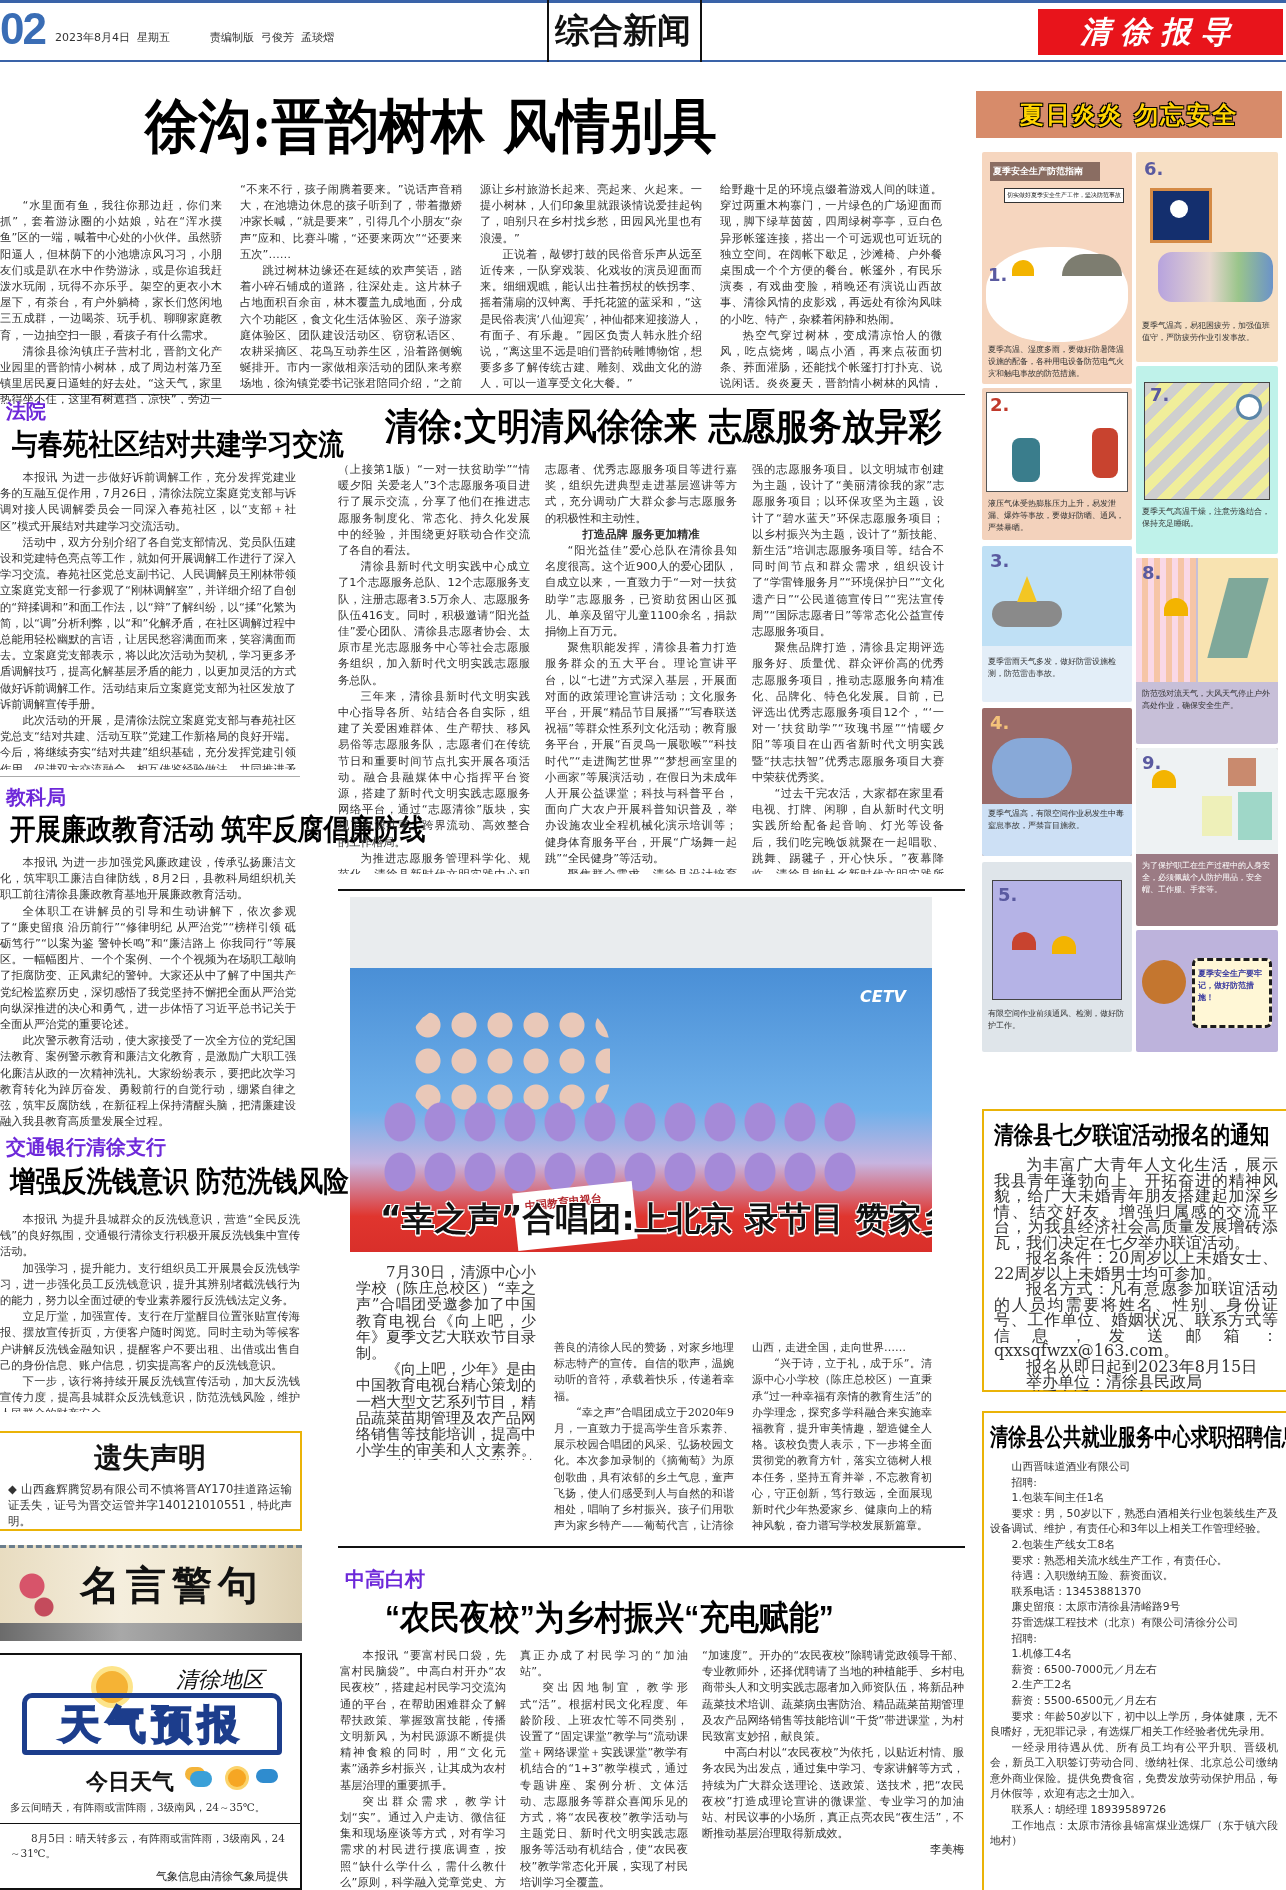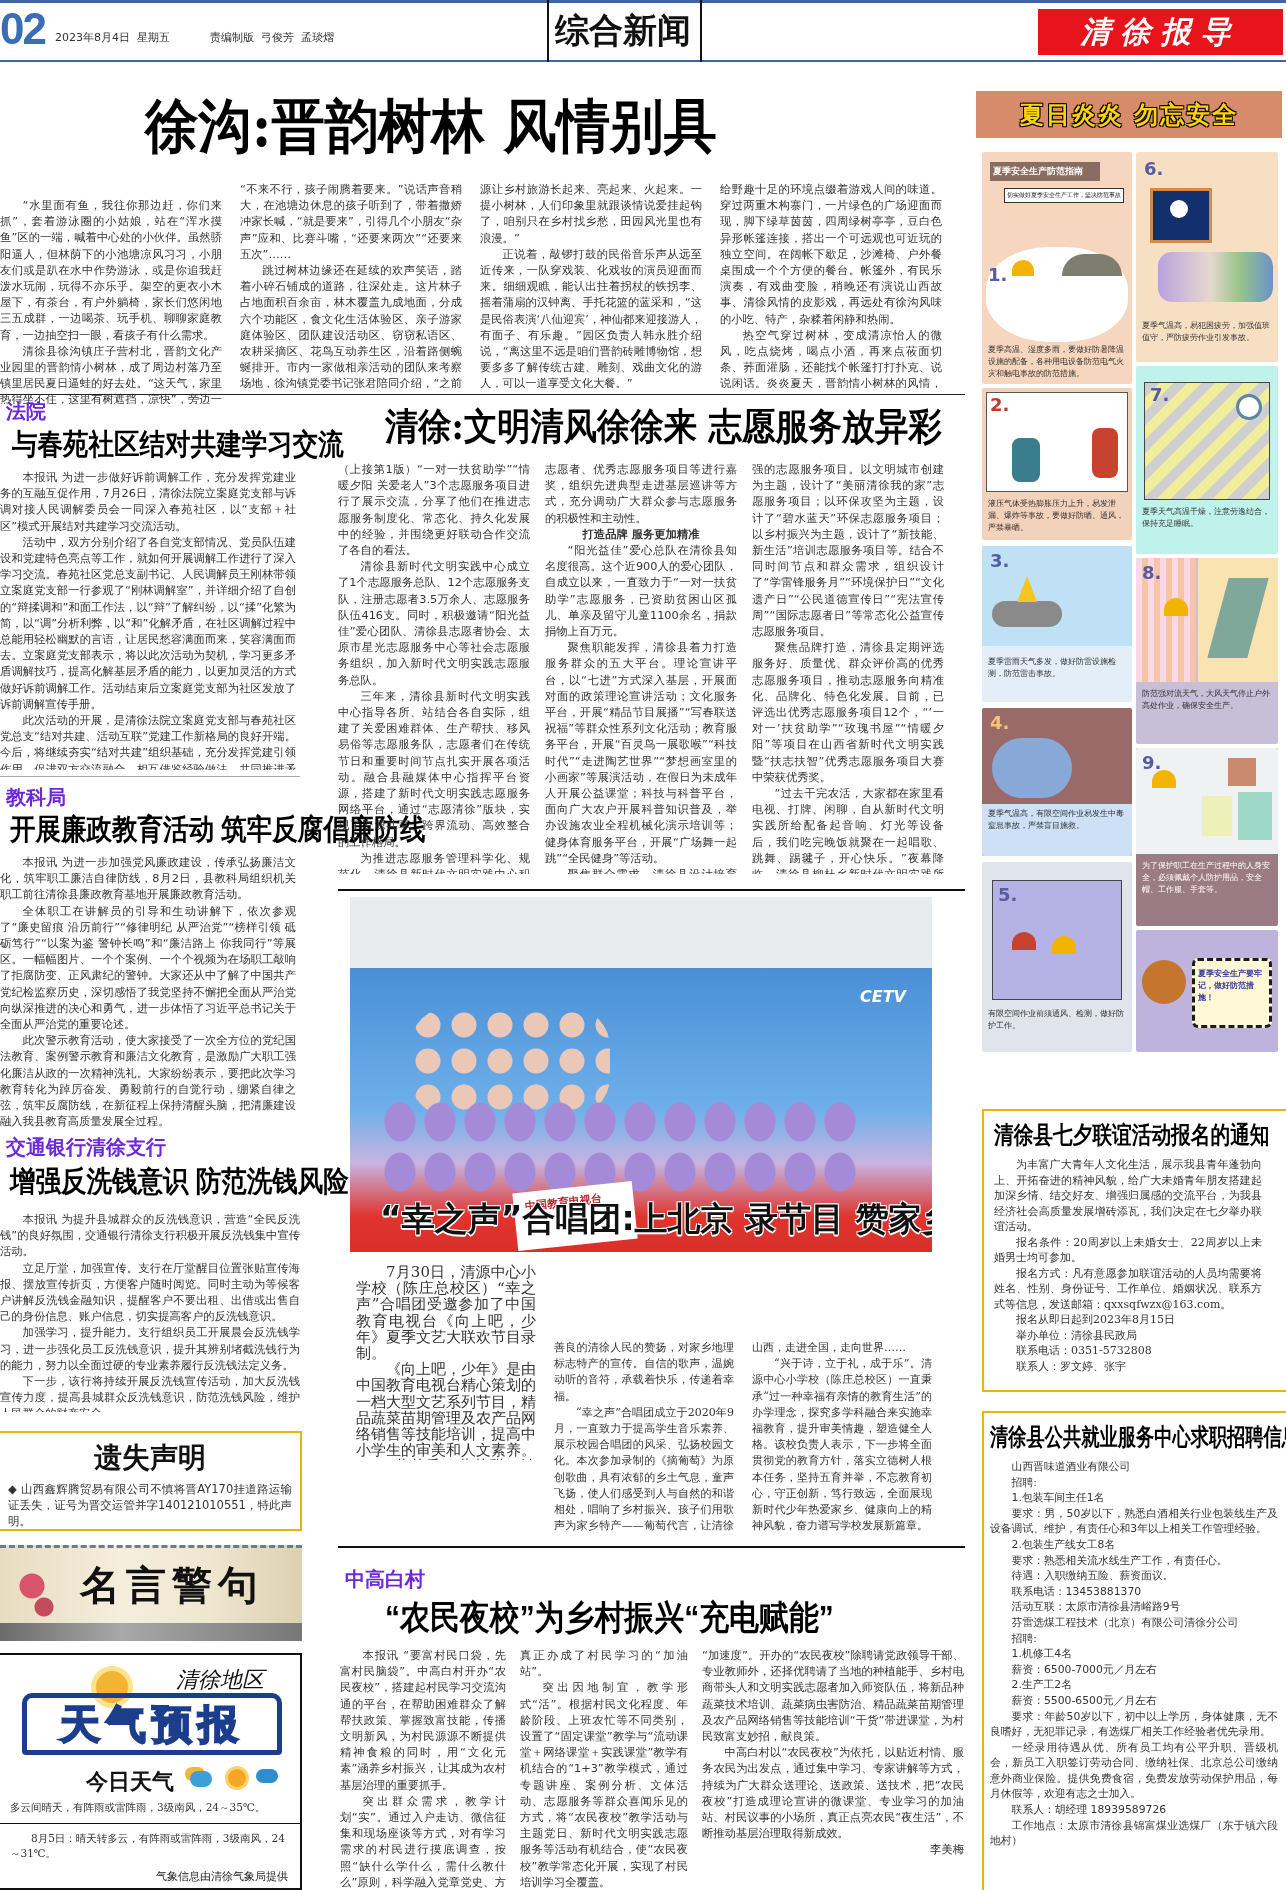--- a/index.html
+++ b/index.html
@@ -79,22 +79,22 @@
   <p>本报讯  为进一步加强党风廉政建设，传承弘扬廉洁文化，筑牢职工廉洁自律防线，8月2日，县教科局组织机关职工前往清徐县廉政教育基地开展廉政教育活动。</p>
   <p>全体职工在讲解员的引导和生动讲解下，依次参观了“廉史留痕 沿历前行”“修律明纪 从严治党”“榜样引领 砥砺笃行”“以案为鉴 警钟长鸣”和“廉洁路上 你我同行”等展区。一幅幅图片、一个个案例、一个个视频为在场职工敲响了拒腐防变、正风肃纪的警钟。大家还从中了解了中国共产党纪检监察历史，深切感悟了我党坚持不懈把全面从严治党向纵深推进的决心和勇气，进一步体悟了习近平总书记关于全面从严治党的重要论述。</p>
   <p>此次警示教育活动，使大家接受了一次全方位的党纪国法教育、案例警示教育和廉洁文化教育，是激励广大职工强化廉洁从政的一次精神洗礼。大家纷纷表示，要把此次学习教育转化为踔厉奋发、勇毅前行的自觉行动，绷紧自律之弦，筑牢反腐防线，在新征程上保持清醒头脑，把清廉建设融入我县教育高质量发展全过程。</p>
 
 </div>
 
 <div class="abs kicker" style="left:6px;top:1134px">交通银行清徐支行</div>
 <div class="abs h2" style="left:10px;top:1162px">增强反洗钱意识  防范洗钱风险</div>
 <div class="abs col" style="left:0;top:1212px;width:300px;height:200px">
   <p>本报讯  为提升县城群众的反洗钱意识，营造“全民反洗钱”的良好氛围，交通银行清徐支行积极开展反洗钱集中宣传活动。</p>
+  <p>加强学习，提升能力。支行组织员工开展晨会反洗钱学习，进一步强化员工反洗钱意识，提升其辨别堵截洗钱行为的能力，努力以全面过硬的专业素养履行反洗钱法定义务。</p>
   <p>立足厅堂，加强宣传。支行在厅堂醒目位置张贴宣传海报、摆放宣传折页，方便客户随时阅览。同时主动为等候客户讲解反洗钱金融知识，提醒客户不要出租、出借或出售自己的身份信息、账户信息，切实提高客户的反洗钱意识。</p>
-  <p>加强学习，提升能力。支行组织员工开展晨会反洗钱学习，进一步强化员工反洗钱意识，提升其辨别堵截洗钱行为的能力，努力以全面过硬的专业素养履行反洗钱法定义务。</p>
   <p>下一步，该行将持续开展反洗钱宣传活动，加大反洗钱宣传力度，提高县城群众反洗钱意识，防范洗钱风险，维护人民群众的财产安全。</p>
 
 </div>
 
 <div class="abs box" style="left:-2px;top:1431px;width:304px;height:100px">
   <div style="text-align:center;font-weight:bold;font-size:28px;margin-top:6px;color:#111">遗失声明</div>
   <div class="col" style="padding:4px 8px;font-size:11.5px">◆ 山西鑫辉腾贸易有限公司不慎将晋AY170挂道路运输证丢失，证号为晋交运管并字140121010551，特此声明。</div>
 </div>
 
 <div class="abs quote">
@@ -253,21 +253,21 @@
   </div>
   <div class="comic" style="left:160px;top:782px;width:142px;height:122px;background:#bdb3dc">
     <div style="position:absolute;left:6px;top:30px;width:44px;height:44px;border-radius:50%;background:#c4762f"></div>
     <div style="position:absolute;left:56px;top:28px;width:80px;height:70px;background:#fff7d6;border:3px dashed #1c1c1c;border-radius:6px"></div>
     <div style="position:absolute;left:62px;top:38px;width:70px;font-size:8px;font-weight:bold;color:#3a3aa0;line-height:12px">夏季安全生产要牢记，做好防范措施！</div>
   </div>
 </div>
 
 <div class="abs box" style="left:982px;top:1109px;width:304px;height:283px;border-right:none">
   <div style="font-weight:bold;font-size:24px;color:#000;white-space:nowrap;transform:scaleX(.82);transform-origin:left;margin:8px 0 0 10px">清徐县七夕联谊活动报名的通知</div>
-  <div class="col serif" style="padding:6px 24px 0 10px;font-size:11px;line-height:15.5px;height:240px">
+  <div class="col serif" style="padding:6px 8px 0 10px;font-size:16px;line-height:15.5px;height:240px">
     <p>为丰富广大青年人文化生活，展示我县青年蓬勃向上、开拓奋进的精神风貌，给广大未婚青年朋友搭建起加深乡情、结交好友、增强归属感的交流平台，为我县经济社会高质量发展增砖添瓦，我们决定在七夕举办联谊活动。</p>
     <p>报名条件：20周岁以上未婚女士、22周岁以上未婚男士均可参加。</p>
     <p>报名方式：凡有意愿参加联谊活动的人员均需要将姓名、性别、身份证号、工作单位、婚姻状况、联系方式等信息，发送邮箱：qxxsqfwzx@163.com。</p>
     <p>报名从即日起到2023年8月15日</p>
     <p>举办单位：清徐县民政局</p>
     <p>联系电话：0351-5732808</p>
     <p>联系人：罗文婷、张宇</p>
   </div>
 </div>
 
@@ -275,21 +275,21 @@
   <div style="font-weight:bold;font-size:24px;color:#000;white-space:nowrap;transform:scaleX(.76);transform-origin:left;margin:8px 0 0 6px">清徐县公共就业服务中心求职招聘信息</div>
   <div class="col" style="padding:6px 8px 0 6px;font-size:10.8px;line-height:15.6px;height:430px">
     <p>山西晋味道酒业有限公司</p>
     <p>招聘:</p>
     <p>1.包装车间主任1名</p>
     <p>要求：男，50岁以下，熟悉白酒相关行业包装线生产及设备调试、维护，有责任心和3年以上相关工作管理经验。</p>
     <p>2.包装生产线女工8名</p>
     <p>要求：熟悉相关流水线生产工作，有责任心。</p>
     <p>待遇：入职缴纳五险、薪资面议。</p>
     <p>联系电话：13453881370</p>
-    <p>活动互联：太原市清徐县清峪路9号</p>
+    <p>廉史留痕：太原市清徐县清峪路9号</p>
     <p>芬雷选煤工程技术（北京）有限公司清徐分公司</p>
     <p>招聘:</p>
     <p>1.机修工4名</p>
     <p>薪资：6500-7000元／月左右</p>
     <p>2.生产工2名</p>
     <p>薪资：5500-6500元／月左右</p>
     <p>要求：年龄50岁以下，初中以上学历，身体健康，无不良嗜好，无犯罪记录，有选煤厂相关工作经验者优先录用。</p>
     <p>一经录用待遇从优、所有员工均有公平升职、晋级机会，新员工入职签订劳动合同、缴纳社保、北京总公司缴纳意外商业保险。提供免费食宿，免费发放劳动保护用品，每月休假等，欢迎有志之士加入。</p>
     <p>联系人：胡经理 18939589726</p>
     <p>工作地点：太原市清徐县锦富煤业选煤厂（东于镇六段地村）</p>

